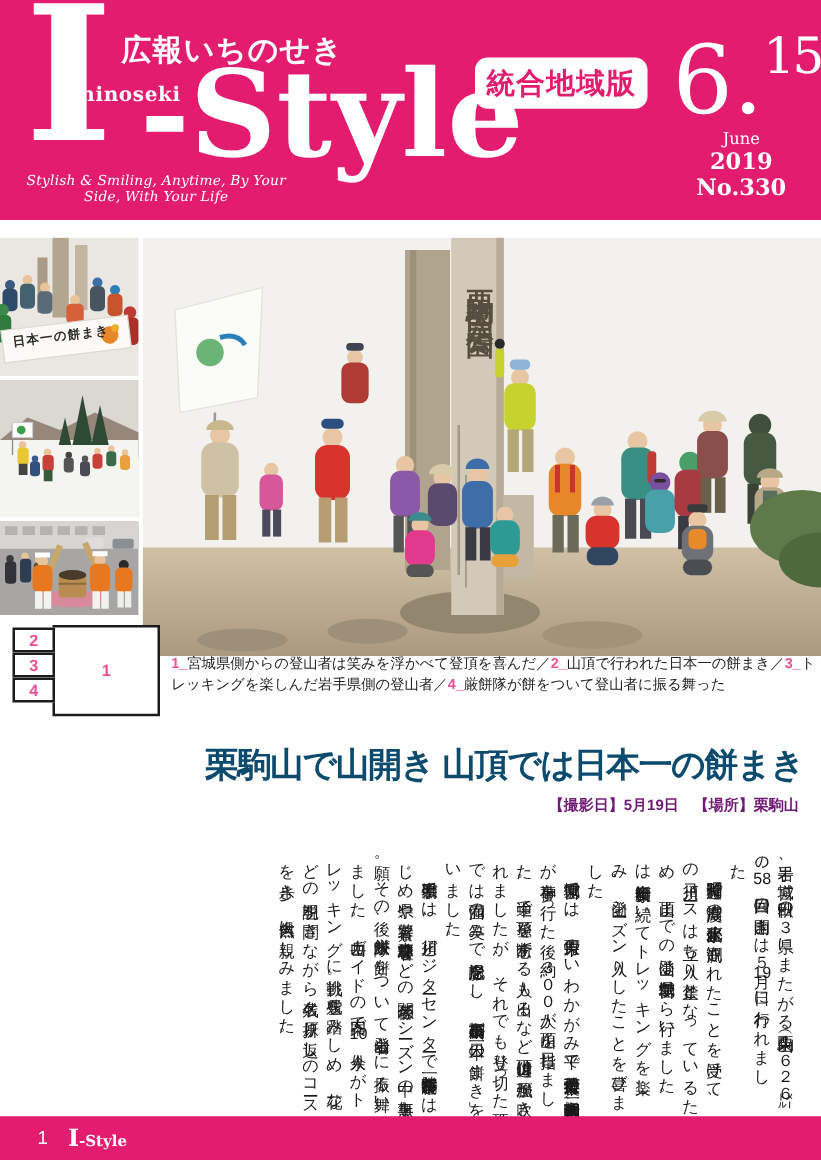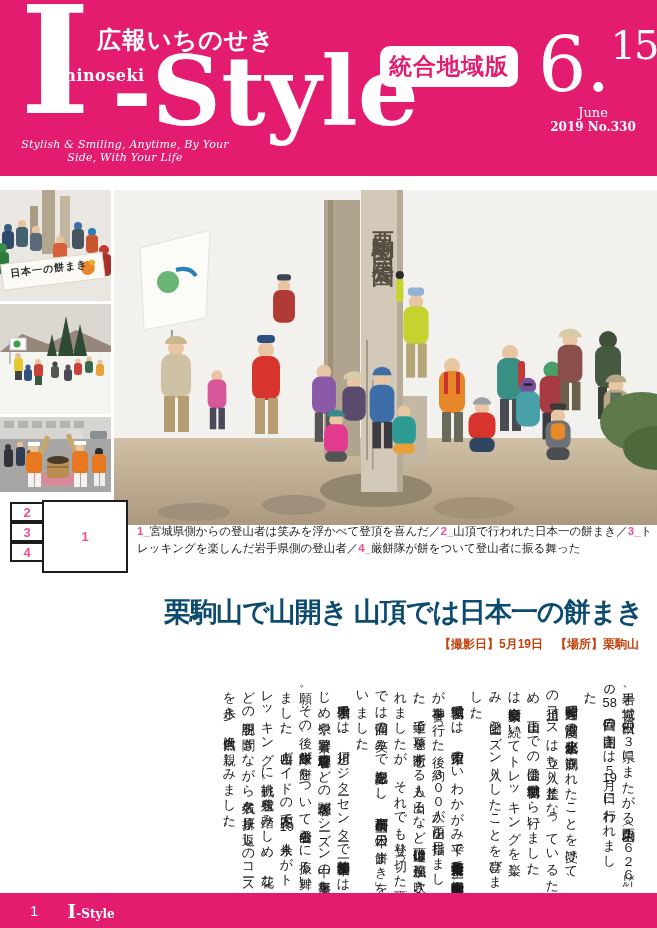--- a/index.html
+++ b/index.html
@@ -17,21 +17,21 @@
           font-family:"DejaVu Serif","Liberation Serif",serif;font-weight:bold;}
   .badge{position:absolute;left:380px;top:46px;width:138px;height:41px;background:#fff;border-radius:10px;
          text-align:center;line-height:41px;color:#e31c6f;font-size:23px;font-weight:bold;letter-spacing:1px;}
   .tagline{position:absolute;left:377px;top:95px;color:#fff;font-size:17px;font-weight:bold;
            line-height:23px;letter-spacing:1px;}
   .issue-block{position:absolute;left:538px;top:22px;width:110px;text-align:center;color:#fff;
            font-family:"DejaVu Serif","Liberation Serif",serif;}
   .issue-big{font-size:76px;line-height:1;}
   .issue-sup{font-size:40px;vertical-align:32px;letter-spacing:-2px;}
   .issue-month{font-size:13px;font-weight:normal;margin-top:2px;}
-  .issue-no{font-size:12px;font-weight:bold;}
+  .issue-no{font-size:18px;font-weight:bold;}
   .slogan-block{position:absolute;left:10px;top:138px;width:230px;text-align:center;color:#fff;
            font-family:"DejaVu Serif","Liberation Serif",serif;font-style:italic;}
   .slogan{font-size:11px;letter-spacing:.2px;}
   .url{font-size:10.5px;margin-top:1px;}
 
   
   .photo{position:absolute;overflow:hidden;}
   .photo svg{display:block;}
   .photo1{left:114px;top:190px;width:543px;height:335px;}
   .photo2{left:0;top:190px;width:111px;height:111px;}
@@ -51,35 +51,35 @@
   .idx-4{left:0;top:42px;width:34px;height:20px;}
   .idx-1{left:32px;top:0;width:86px;height:73px;}
 
   
   .caption{position:absolute;left:137px;top:523px;width:519px;font-size:11.5px;line-height:17px;color:#222;}
   .cap-num{color:#ee4f96;font-weight:bold;}
 
   
   .headline{position:absolute;left:150px;top:594px;width:507px;margin:0;text-align:center;
         color:#0c4a6e;font-size:27px;font-weight:800;letter-spacing:-1px;white-space:nowrap;}
-  .meta{position:absolute;right:18px;top:636px;font-size:12px;font-weight:bold;color:#c2410c;text-align:center;}
+  .meta{position:absolute;right:18px;top:636px;font-size:12px;font-weight:bold;color:#701a75;text-align:center;}
 
   
   .article{position:absolute;left:22px;top:682px;width:616px;height:208px;
         writing-mode:vertical-rl;text-orientation:mixed;
         font-size:13px;line-height:19px;color:#1a1a1a;letter-spacing:.5px;}
   .article p{margin:0;text-indent:1em;}
   .article p:first-child{text-indent:0;}
   .tcy{text-combine-upright:all;}
 
   
   .footer{position:absolute;left:0;top:893px;width:657px;height:35px;background:#e31c6f;
         display:flex;align-items:center;color:#fff;}
   .f-page{margin-left:30px;font-size:15px;}
-  .f-logo{margin-left:29px;font-family:"DejaVu Serif","Liberation Serif",serif;font-weight:bold;}
+  .f-logo{margin-left:16px;font-family:"DejaVu Serif","Liberation Serif",serif;font-weight:bold;}
   .f-i{font-size:19px;}
   .f-style{font-size:12px;}
 </style>
 </head>
 <body>
 
 <div class="page">
 
   <header class="masthead">
     <span class="logo-i">I</span>

